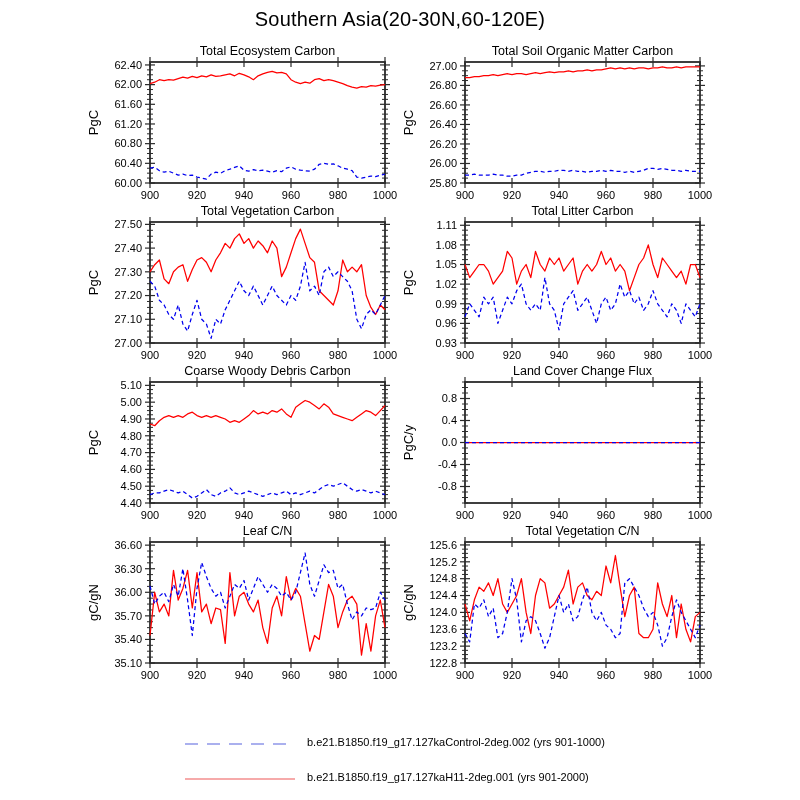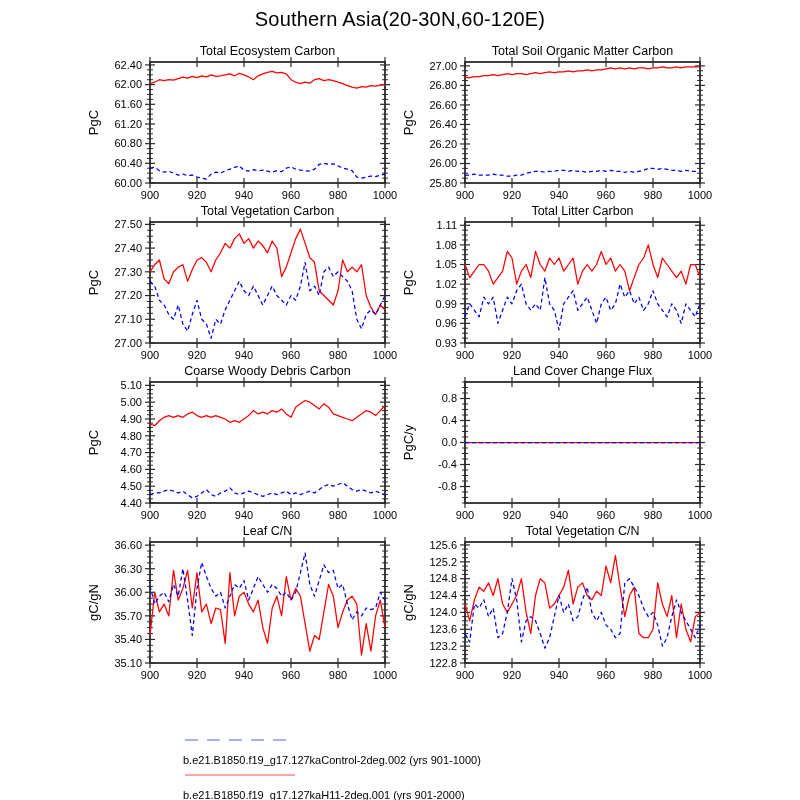--- a/index.html
+++ b/index.html
@@ -4,21 +4,21 @@
 <style>
   html,body{margin:0;padding:0;background:#ffffff;}
   .page{position:relative;width:728px;height:800px;background:#ffffff;overflow:hidden;
         font-family:"Liberation Sans",sans-serif;color:#000;}
   .main-title{position:absolute;top:8px;left:0;width:800px;text-align:center;
               font-size:20px;letter-spacing:0.2px;}
   svg.chart{position:absolute;width:330px;height:160px;}
   svg text{font-family:"Liberation Sans",sans-serif;}
   .colL{left:78px;} .colR{left:393px;}
   .row0{top:40px;} .row1{top:200px;} .row2{top:360px;} .row3{top:520px;}
-  .legend-row{position:absolute;left:183px;display:flex;align-items:flex-start;gap:10px;flex-direction:column;}
+  .legend-row{position:absolute;left:183px;display:flex;align-items:flex-end;gap:10px;}
   .legend-row.first{top:736px;} .legend-row.second{top:771px;}
   .legend-label{font-size:11px;white-space:nowrap;}
   .legend-swatch{display:block;}
 </style>
 </head>
 <body>
 
 <div class="page">
   <div class="main-title">Southern Asia(20-30N,60-120E)</div>
 

